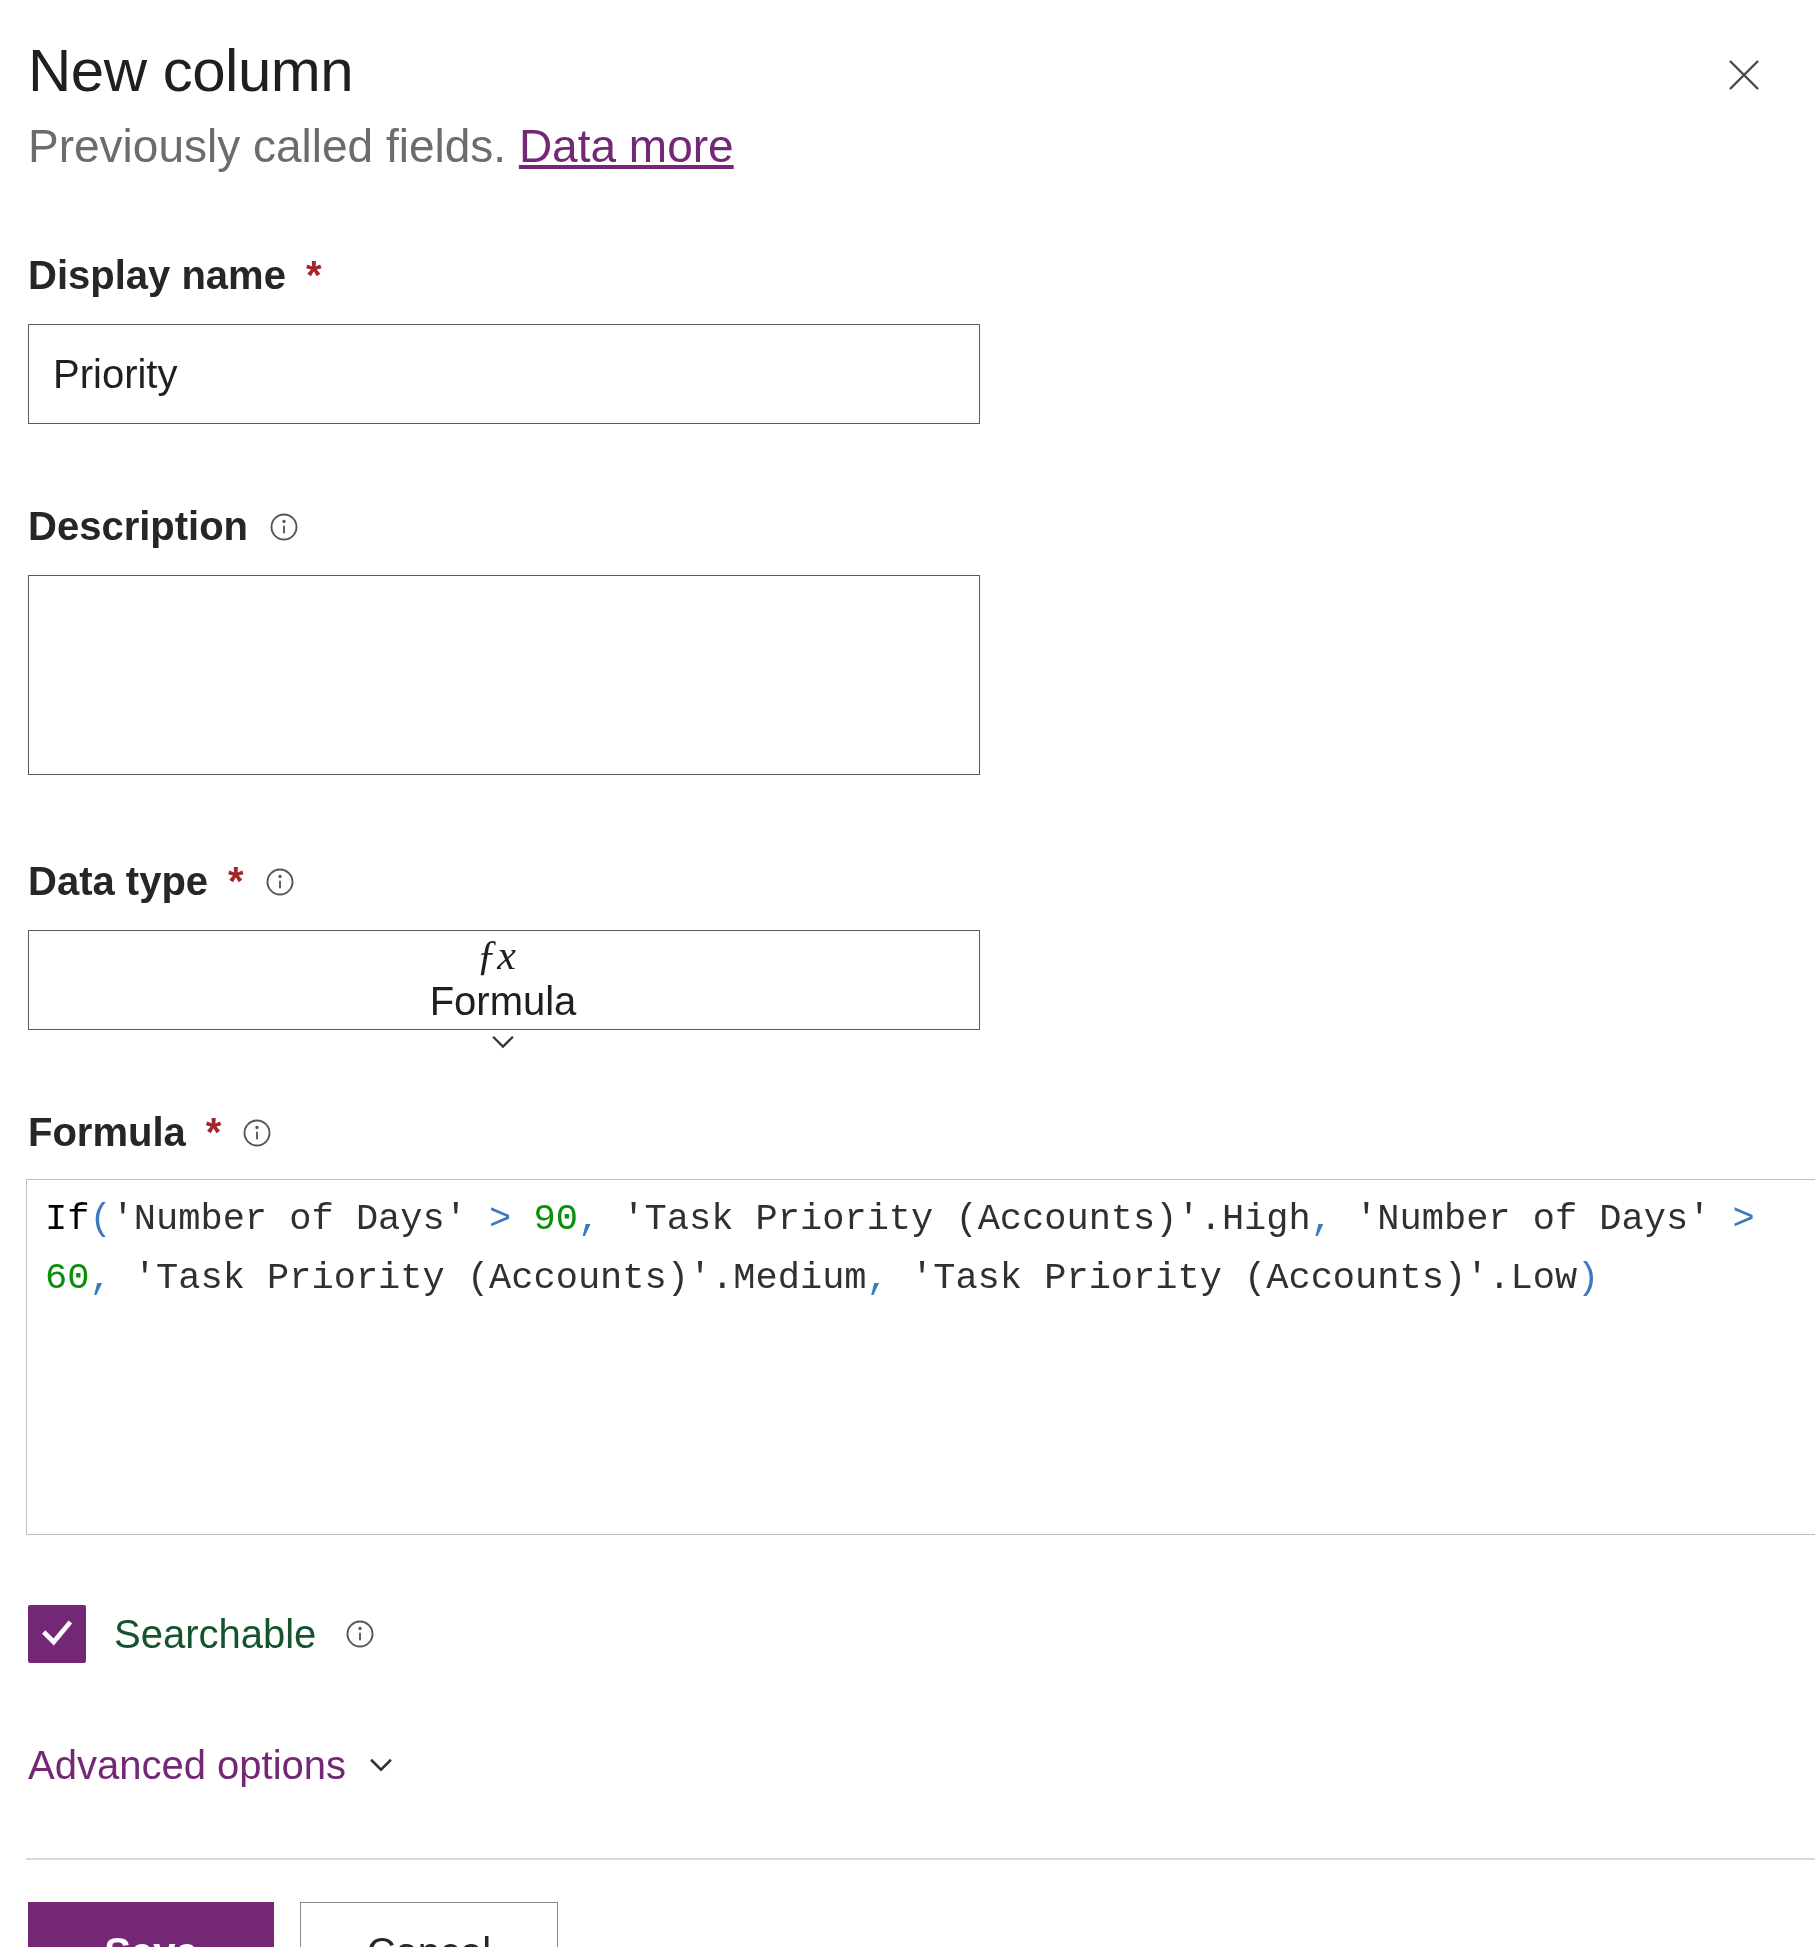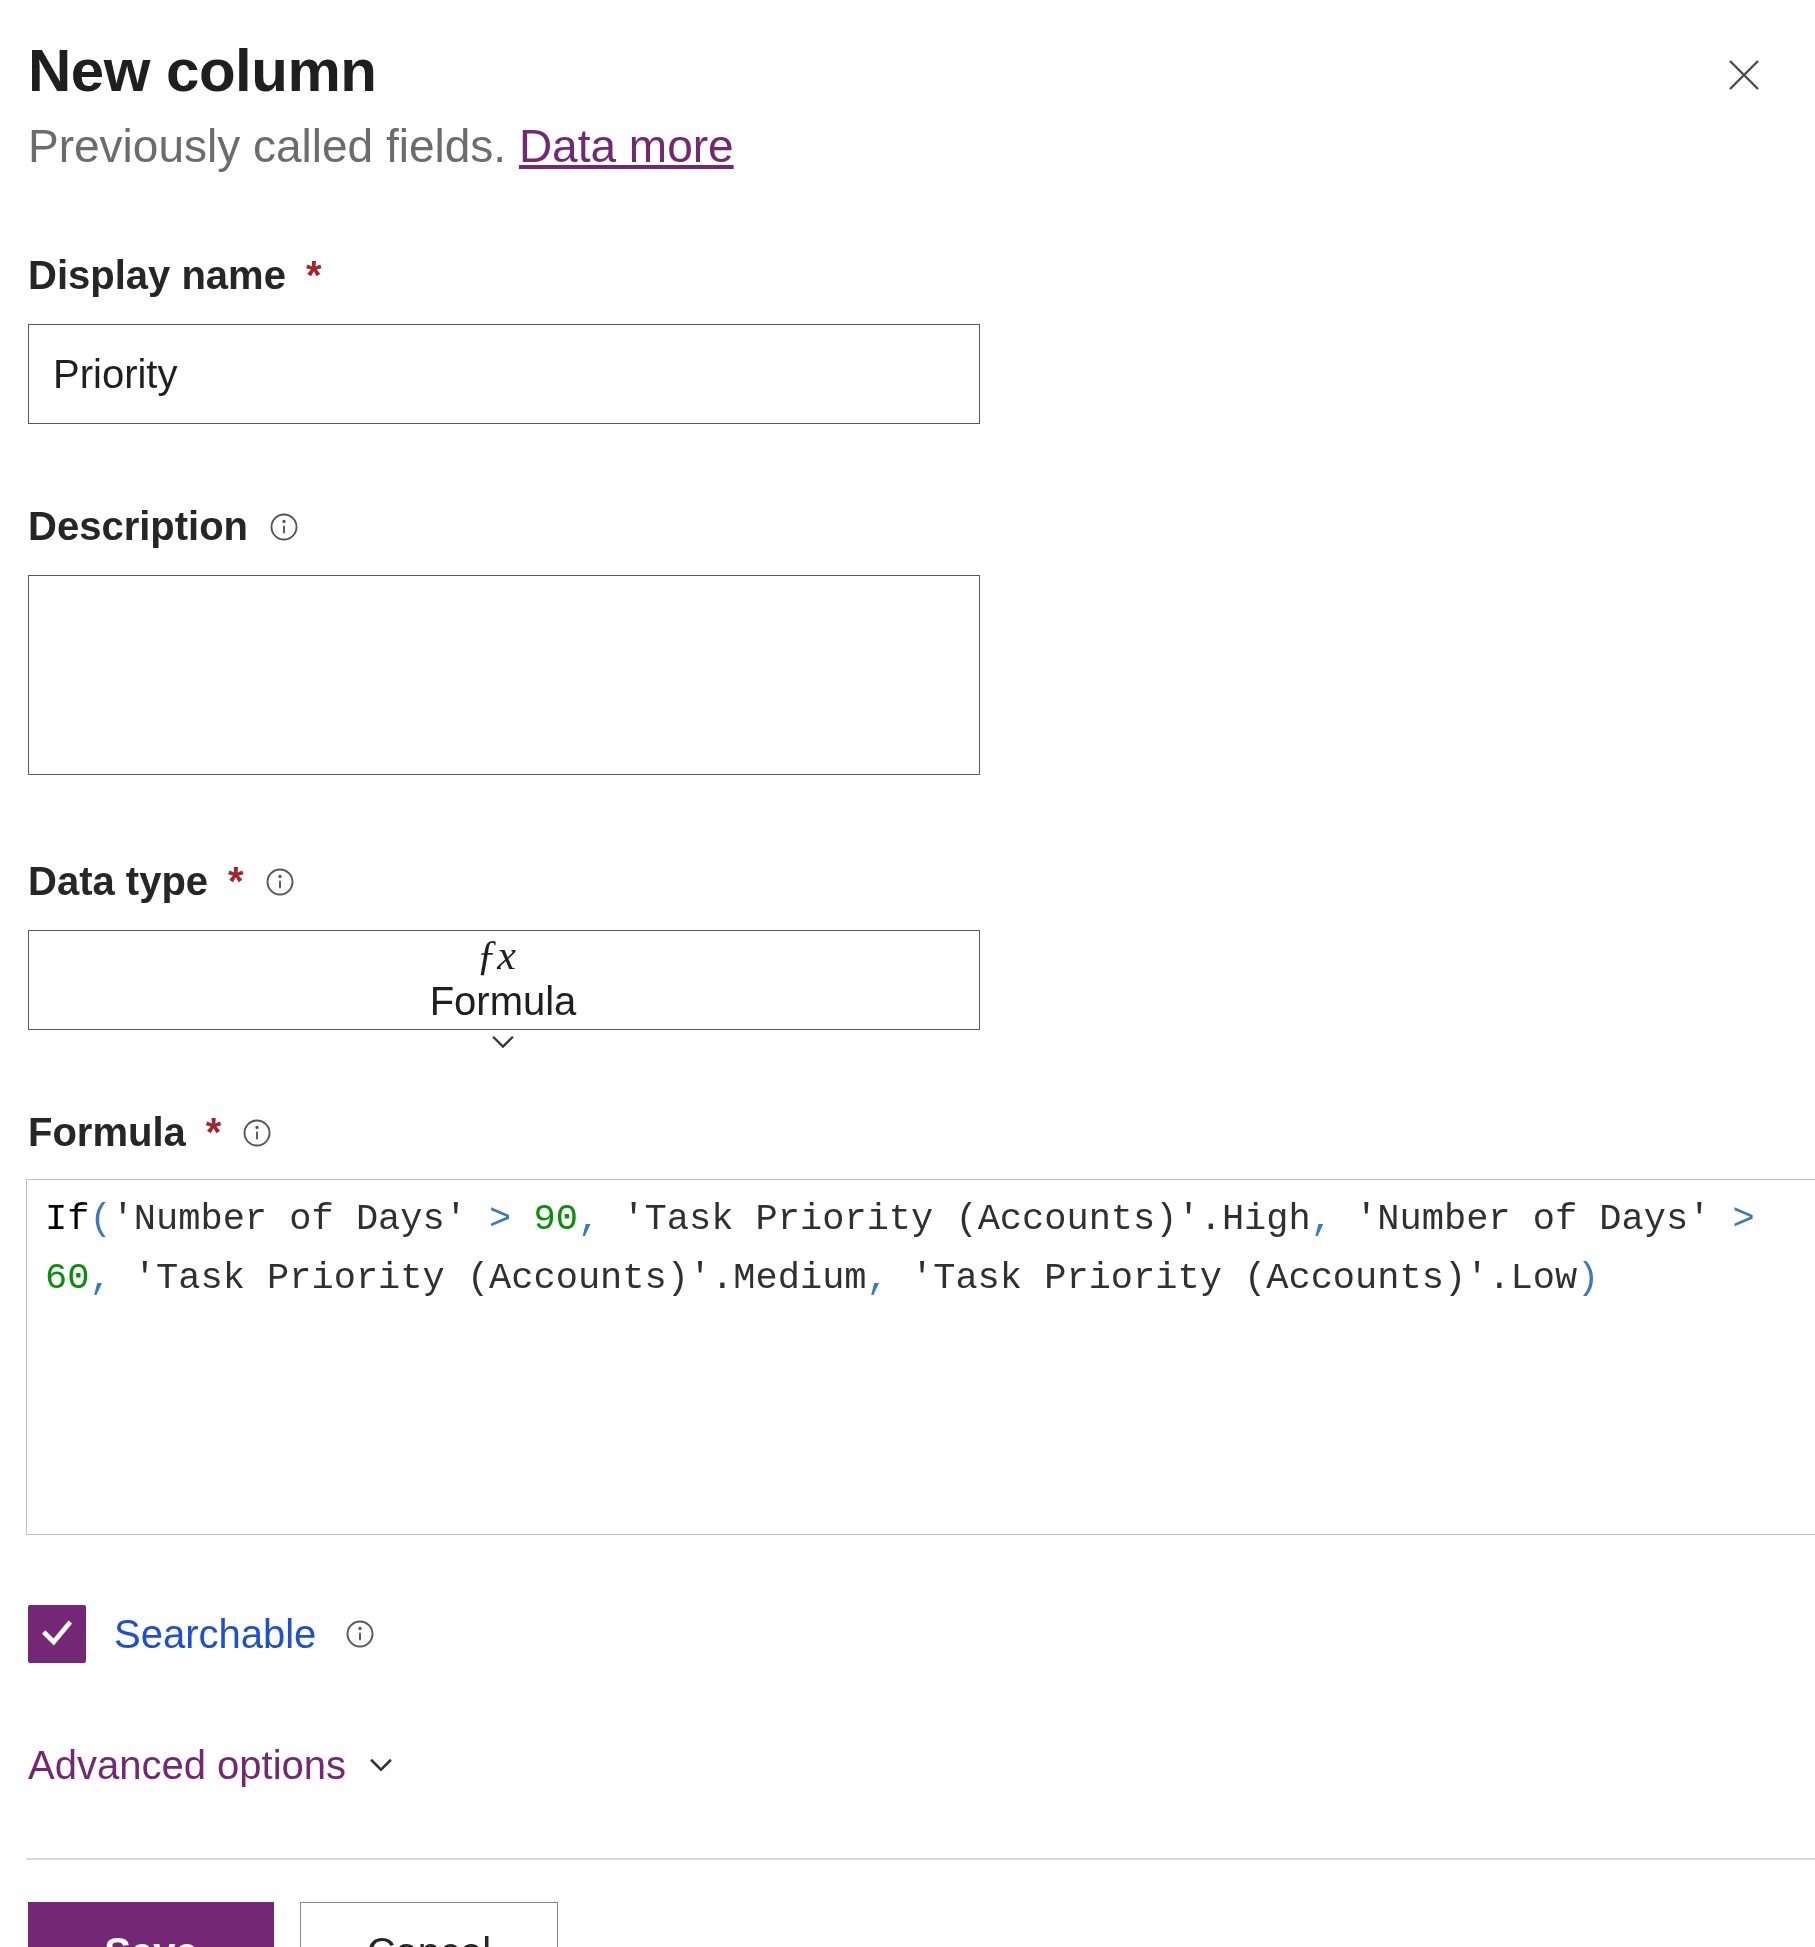--- a/index.html
+++ b/index.html
@@ -9,21 +9,21 @@
       background: #fff; color: #1f1f1f;
       width: 1815px; height: 1947px;
     }
     .panel {
       padding: 36px 20px 0 28px;
     }
     .header-row {
       display: flex; justify-content: space-between; align-items: flex-start;
     }
     .title {
-      font-size: 60px; font-weight: 700; margin: 0;
+      font-size: 60px; font-weight: 400; margin: 0;
       letter-spacing: -0.5px;
     }
     .close-btn {
       background: none; border: none; padding: 10px; cursor: pointer;
       color: #4a4a4a; margin-top: 8px; margin-right: 20px;
     }
     .close-btn svg { width: 42px; height: 42px; }
     .subtitle {
       font-size: 46px; color: #6c6c6c; margin: 10px 0 0 0; font-weight: 400;
     }
@@ -83,21 +83,21 @@
     .checkbox-row {
       display: flex; align-items: center; gap: 28px;
       margin-top: 70px;
     }
     .checkbox {
       width: 58px; height: 58px; background: #742774;
       display: flex; align-items: center; justify-content: center;
       cursor: pointer; border-radius: 2px;
     }
     .checkbox svg { width: 40px; height: 40px; color: #fff; }
-    .check-label { font-size: 40px; color: #1d4ed8; }
+    .check-label { font-size: 40px; color: #14532d; }
     .adv-row {
       display: flex; align-items: center; gap: 18px;
       margin-top: 80px; cursor: pointer;
     }
     .adv-text { font-size: 40px; color: #742774; }
     .footer {
       margin-top: 70px; width: 1818px; margin-left: -2px;
       border-top: 2px solid #d9d9d9;
       padding: 42px 0 0 2px; display: flex; gap: 26px;
     }

